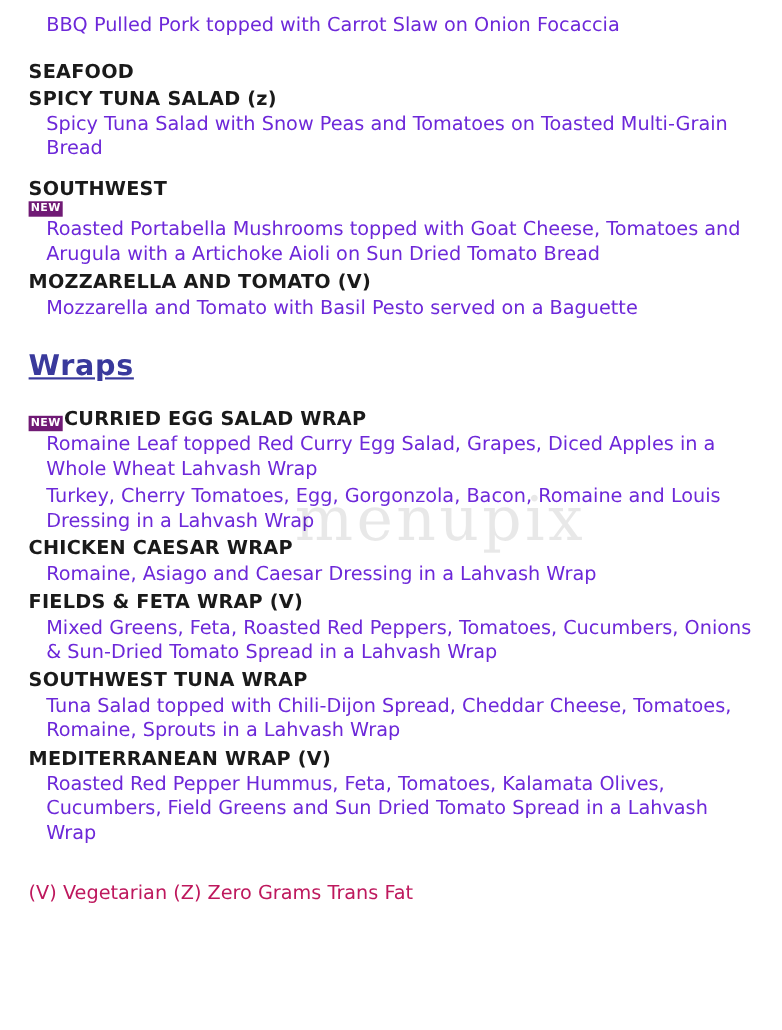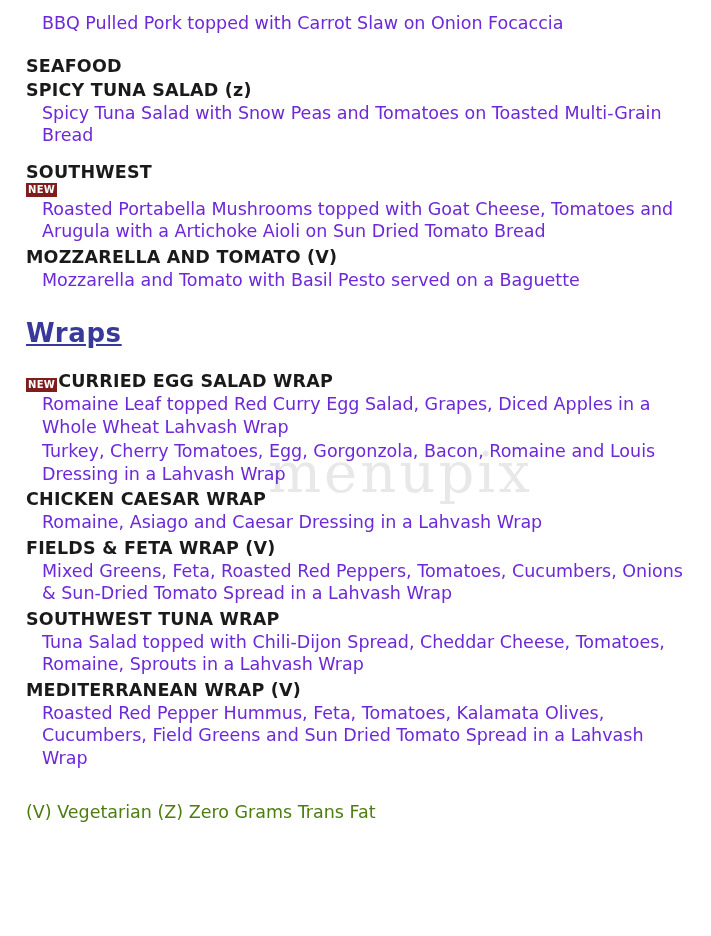--- a/index.html
+++ b/index.html
@@ -57,21 +57,21 @@
     display: flex;
     align-items: flex-end;
   }
   .item-name .txt { display: inline-block; }
   .gap-lg { height: 18px; }
   .gap-md { height: 12px; }
   .gap-sm { height: 7px; }
   .gap-xs { height: 3px; }
   .new-badge {
     display: inline-block;
-    background: #7f1d1d;
+    background: #701a75;
     color: #ffffff;
     font-size: 10px;
     font-weight: bold;
     font-family: "DejaVu Sans", sans-serif;
     letter-spacing: 0.3px;
     line-height: 12px;
     padding: 1px 2px 1px 2px;
     margin-right: 1px;
     position: relative;
     top: -1px;
@@ -81,21 +81,21 @@
     font-size: 26px;
     font-weight: bold;
     color: #39399c;
     text-decoration: underline;
     letter-spacing: 0.6px;
     margin: 0;
   }
   .footnote {
     font-size: 17.5px;
     line-height: 22px;
-    color: #4d7c0f;
+    color: #be185d;
     margin: 0;
   }
 </style>
 </head>
 <body>
 
 <div class="page">
 
   <div class="watermark">menupix</div>
 

